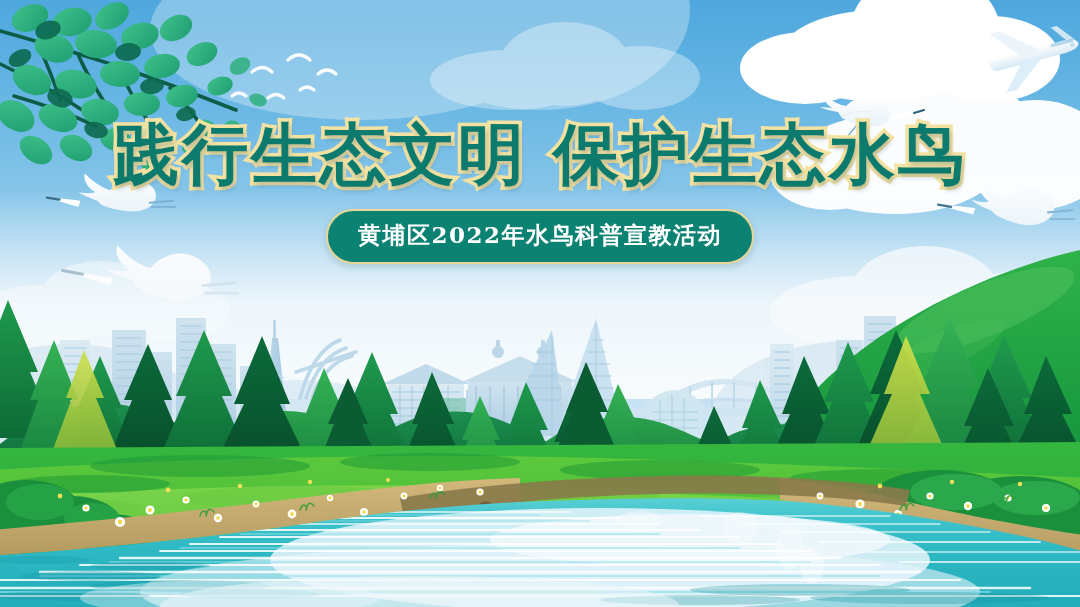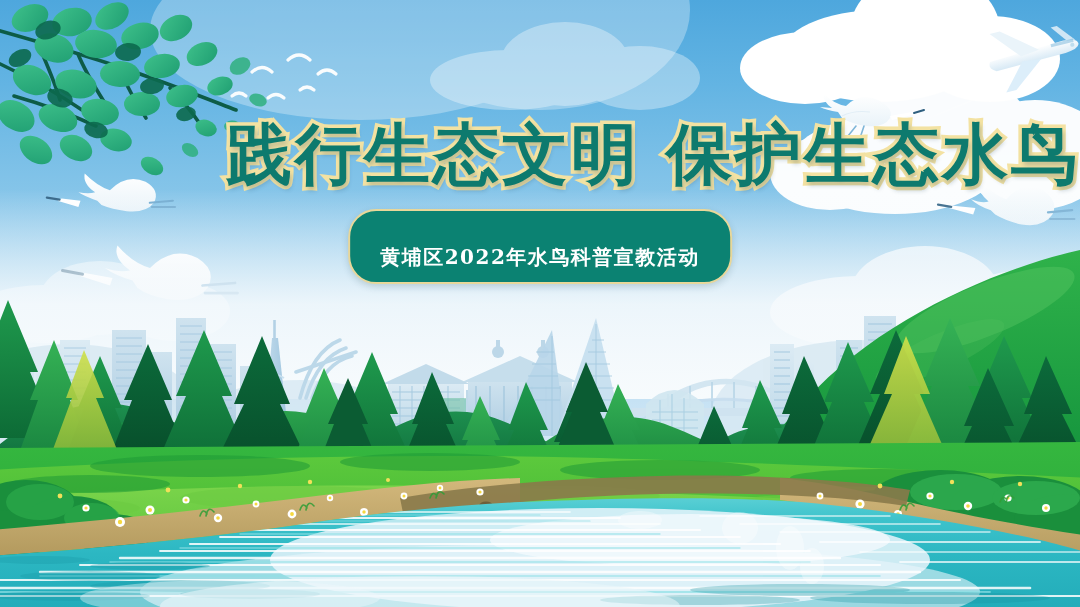--- a/index.html
+++ b/index.html
@@ -62,21 +62,21 @@
     position:absolute; left:0; right:0; bottom:208px; height:210px;
     background:linear-gradient(to bottom, rgba(255,255,255,0) 0%, rgba(248,251,253,.85) 55%, #f7fbfd 100%);
   }
 
   
   .layer { position:absolute; left:0; top:0; width:1080px; height:607px; }
 
   
   .title-wrap {
     position:absolute; left:0; right:0; top:118px;
-    text-align:right; z-index:40;
+    text-align:center; z-index:40;
   }
   .main-title {
     font-family:"DejaVu Serif", serif;
     font-weight:700;
     font-size:66px;
     letter-spacing:3px;
     color:#0d7a6e;
     -webkit-text-stroke:7px #f3e2a2;
     paint-order:stroke fill;
     text-shadow:2px 4px 4px rgba(30,70,90,.22);
@@ -90,26 +90,25 @@
     z-index:40;
     background:#0b8272;
     border:2.5px solid #e8d79a;
     border-radius:28px;
     padding:9px 30px 11px 30px;
     box-shadow:0 3px 7px rgba(20,60,70,.18);
   }
   .subtitle-text {
     font-family:"DejaVu Serif", serif;
     font-weight:700;
-    font-size:20px;
+    font-size:23px;
     letter-spacing:1.5px;
     color:#ffffff;
     white-space:nowrap;
     display:block;
-    margin-top:24px;
   }
 </style>
 </head>
 <body>
 
 <div id="poster">
 
   <div class="sky"></div>
 
   <div class="cloudgrpF">

